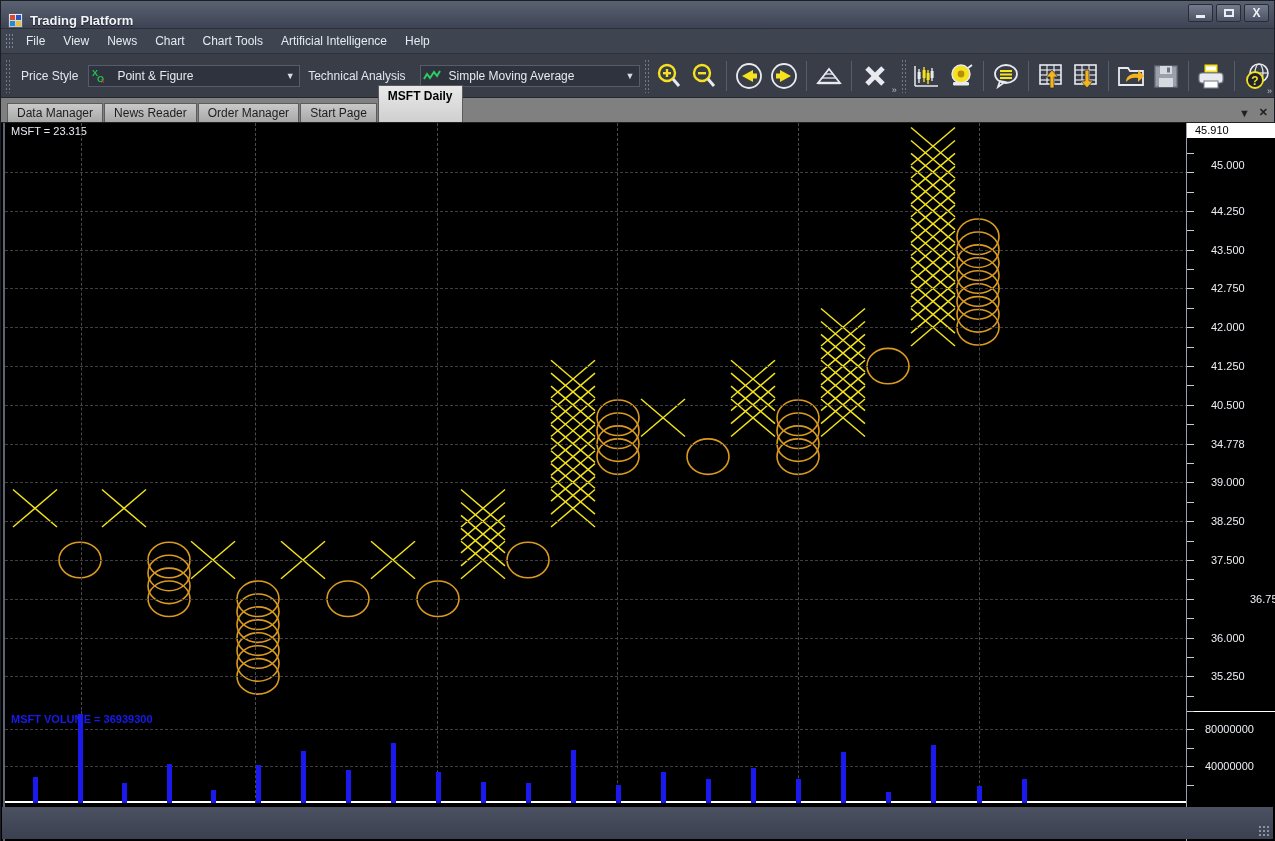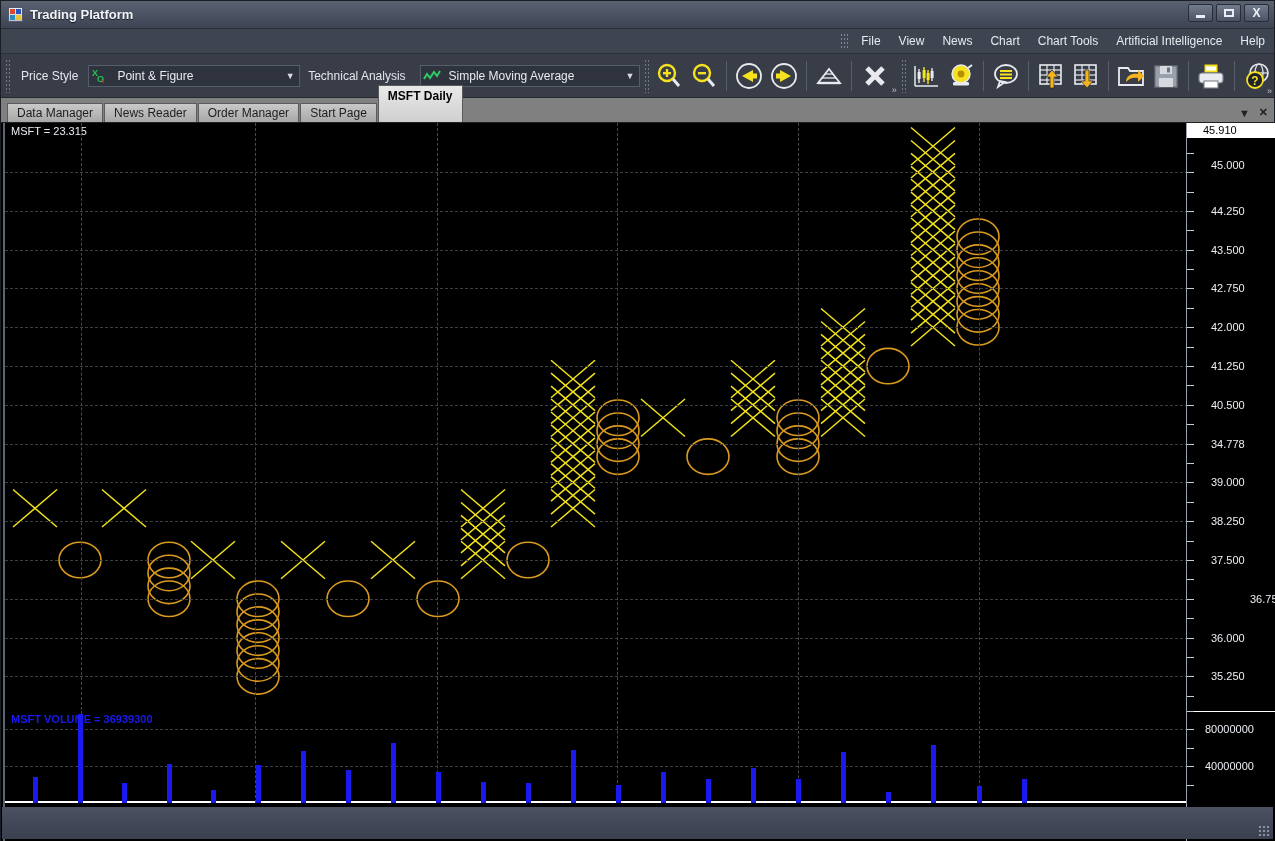--- a/index.html
+++ b/index.html
@@ -3,40 +3,40 @@
 <meta charset="utf-8">
 <style>
   html,body{margin:0;padding:0;background:#3a3f4b;}
   body{width:1275px;height:841px;overflow:hidden;font-family:"Liberation Sans",sans-serif;}
 
   .app{position:relative;width:1275px;height:841px;background:linear-gradient(#4d5361,#3b4150);
        border:1px solid #1b1e24;box-sizing:border-box;}
 
   
   .titlebar{position:relative;height:27px;background:linear-gradient(#5a6271,#3d4352);
-            border-bottom:1px solid #2a2f3a;display:flex;align-items:center;}
+            border-bottom:1px solid #2a2f3a;display:flex;align-items:flex-end;}
   .app-icon{width:15px;height:15px;margin-left:7px;margin-right:7px;position:relative;
             background:linear-gradient(#e8eef7,#b9c4d4);border:1px solid #53596a;box-sizing:border-box;}
   .app-icon i{position:absolute;display:block;}
   .app-icon i.a{left:1px;top:1px;width:5px;height:5px;background:#d94a2a;}
   .app-icon i.b{left:7px;top:1px;width:5px;height:5px;background:#2a55c0;}
   .app-icon i.c{left:1px;top:7px;width:5px;height:5px;background:#2a8bc0;}
   .app-icon i.d{left:7px;top:7px;width:5px;height:5px;background:#e8c33a;}
   .title-text{color:#f2f4f8;font-size:13px;font-weight:bold;text-shadow:0 1px 1px #141821;}
   .winbtns{position:absolute;right:5px;top:3px;display:flex;gap:3px;}
   .winbtn{width:25px;height:18px;background:linear-gradient(#737c8d,#4b5263);
           border:1px solid #272c36;border-radius:2px;display:flex;align-items:center;
           justify-content:center;color:#eef1f6;font-size:10px;box-sizing:border-box;}
   .winbtn .mn{width:9px;height:3px;background:#e9edf4;margin-top:6px;}
   .winbtn .mx{width:10px;height:8px;border:2px solid #e9edf4;box-sizing:border-box;}
   .winbtn .cl{font-size:12px;font-weight:bold;line-height:1;}
 
   
   .menubar{height:24px;background:#3e4450;display:flex;align-items:center;
-           border-bottom:1px solid #2b303a;justify-content:flex-end;}
+           border-bottom:1px solid #2b303a;}
   .grip{width:9px;height:17px;margin:0 3px 0 4px;
         background-image:radial-gradient(#8a93a5 40%,transparent 41%);
         background-size:3px 4px;opacity:.85;}
   .menu-item{color:#e7eaf0;font-size:12px;padding:3px 9px;cursor:default;}
 
   
   .toolbar{height:43px;background:#383d48;display:flex;align-items:center;
            border-bottom:1px solid #23272f;position:relative;}
   .tb-label{color:#e2e6ee;font-size:12px;padding:0 8px;white-space:nowrap;}
   .combo{height:22px;background:#2e333d;border:1px solid #555c6b;display:flex;align-items:center;
@@ -80,21 +80,21 @@
   .pflabel{position:absolute;left:6px;top:2px;color:#e9ecf2;font-size:11px;
            text-shadow:1px 1px 0 #000;white-space:nowrap;}
   .vollabel{position:absolute;left:6px;top:2px;color:#1a1aee;font-size:11px;
             font-weight:bold;white-space:nowrap;}
   .pfsvg{position:absolute;left:0;top:0;}
 
   
   .priceaxis{position:absolute;left:1185px;top:0;width:88px;height:723px;background:#000;
              border-left:1px solid #9aa0ac;}
   .lasttag{position:absolute;left:0;top:0;width:88px;height:15px;background:#fff;color:#000;
-           font-size:11px;line-height:15px;padding-left:16px;box-sizing:border-box;}
+           font-size:11px;line-height:15px;padding-left:8px;box-sizing:border-box;}
   .ptick{position:absolute;left:0;width:7px;height:0;border-top:1px solid #c8ccd4;}
   .plab{position:absolute;left:24px;color:#eceff4;font-size:11px;
         text-shadow:1px 1px 0 #000;transform:translateY(-50%);}
   .volaxissep{position:absolute;left:0;right:0;height:0;border-top:1px solid #fff;}
 
   .statusbar{position:absolute;left:1px;right:1px;bottom:1px;height:32px;
              background:linear-gradient(#4b5160,#3a4050);}
   .sbgrip{position:absolute;right:3px;bottom:2px;width:12px;height:12px;
           background-image:radial-gradient(#8a93a5 40%,transparent 41%);background-size:4px 4px;}
 </style>

